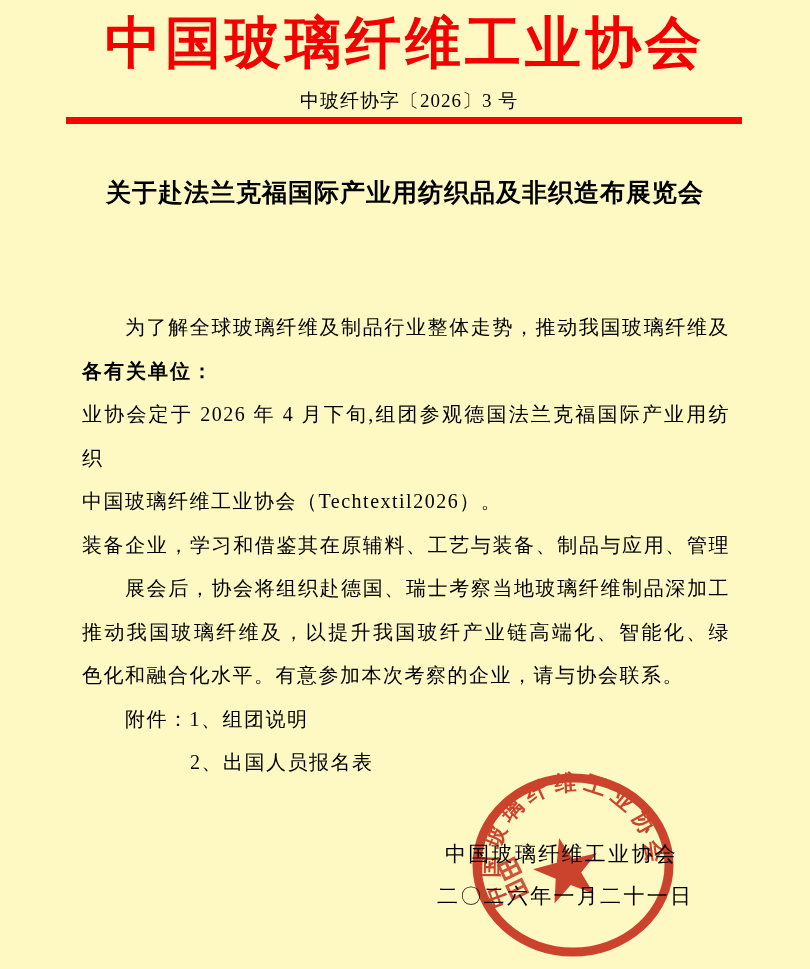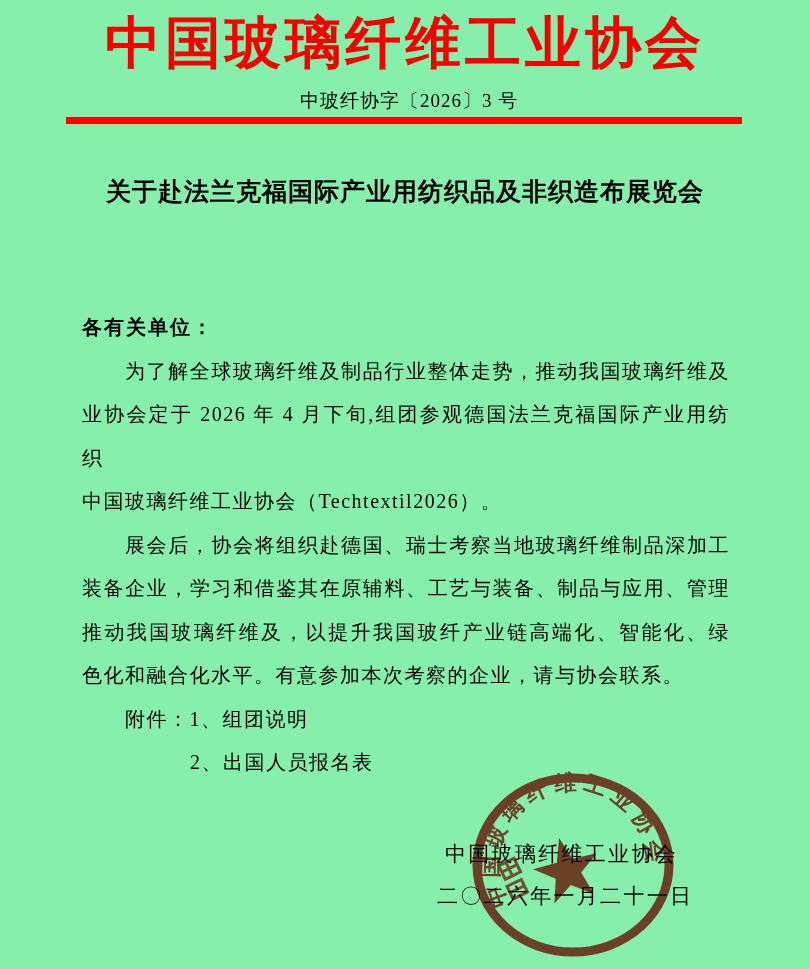--- a/index.html
+++ b/index.html
@@ -6,21 +6,21 @@
     --header-red:#f40000;
     --rule-red:#ff0000;
     --seal-red:#c8352a;
     --text-black:#000000;
   }
   *{margin:0;padding:0;box-sizing:border-box;}
   html,body{background:#ffffff;}
   .page{
     position:relative;
     width:810px;height:969px;
-    background:#86efac;
+    background:#fef9c3;
     overflow:hidden;
     font-family:"Liberation Serif","DejaVu Serif",serif;
     color:var(--text-black);
   }
   .org-title{
     position:absolute;top:10px;left:0;width:100%;
     text-align:center;
     font-family:"Liberation Serif","DejaVu Serif",serif;
     font-weight:bold;
     font-size:56px;line-height:66px;
@@ -35,21 +35,21 @@
     color:var(--text-black);
   }
   .red-rule{
     position:absolute;top:117px;left:66px;
     width:676px;height:7px;
     background:var(--rule-red);
   }
   .doc-title{
     position:absolute;left:0;width:100%;
     text-align:center;
-    font-family:Liberation Serif, serif;
+    font-family:Liberation Sans, sans-serif;
     font-weight:bold;
     font-size:25px;line-height:30px;
     letter-spacing:1px;
   }
   .doc-title.l1{top:177px;}
   .doc-title.l2{top:225px;}
   .body-block{
     position:absolute;top:306px;left:82px;width:648px;
     font-size:20px;line-height:43.5px;
     letter-spacing:1.5px;
@@ -93,26 +93,26 @@
 
   <div class="org-title">中国玻璃纤维工业协会</div>
 
   <div class="doc-number">中玻纤协字〔2026〕3 号</div>
 
   <div class="red-rule"></div>
 
   <div class="doc-title l1">关于赴法兰克福国际产业用纺织品及非织造布展览会</div>
 
   <div class="body-block">
+    <div class="body-line indent2 stretch">为了解全球玻璃纤维及制品行业整体走势，推动我国玻璃纤维及</div>
     <div class="body-line salutation">各有关单位：</div>
-    <div class="body-line indent2 stretch">为了解全球玻璃纤维及制品行业整体走势，推动我国玻璃纤维及</div>
     <div class="body-line stretch">业协会定于 2026 年 4 月下旬,组团参观德国法兰克福国际产业用纺织</div>
     <div class="body-line">中国玻璃纤维工业协会（Techtextil2026）。</div>
+    <div class="body-line stretch">装备企业，学习和借鉴其在原辅料、工艺与装备、制品与应用、管理</div>
     <div class="body-line indent2 stretch">展会后，协会将组织赴德国、瑞士考察当地玻璃纤维制品深加工</div>
-    <div class="body-line stretch">装备企业，学习和借鉴其在原辅料、工艺与装备、制品与应用、管理</div>
     <div class="body-line stretch">推动我国玻璃纤维及，以提升我国玻纤产业链高端化、智能化、绿</div>
     <div class="body-line">色化和融合化水平。有意参加本次考察的企业，请与协会联系。</div>
     <div class="body-line indent2">附件：1、组团说明</div>
     <div class="body-line indent5">2、出国人员报名表</div>
   </div>
 
   <div class="signature-line signature-name">中国玻璃纤维工业协会</div>
   <div class="signature-line signature-date">二〇二六年一月二十一日</div>
 
   <svg class="seal" viewBox="0 0 210 196" xmlns="http://www.w3.org/2000/svg">

